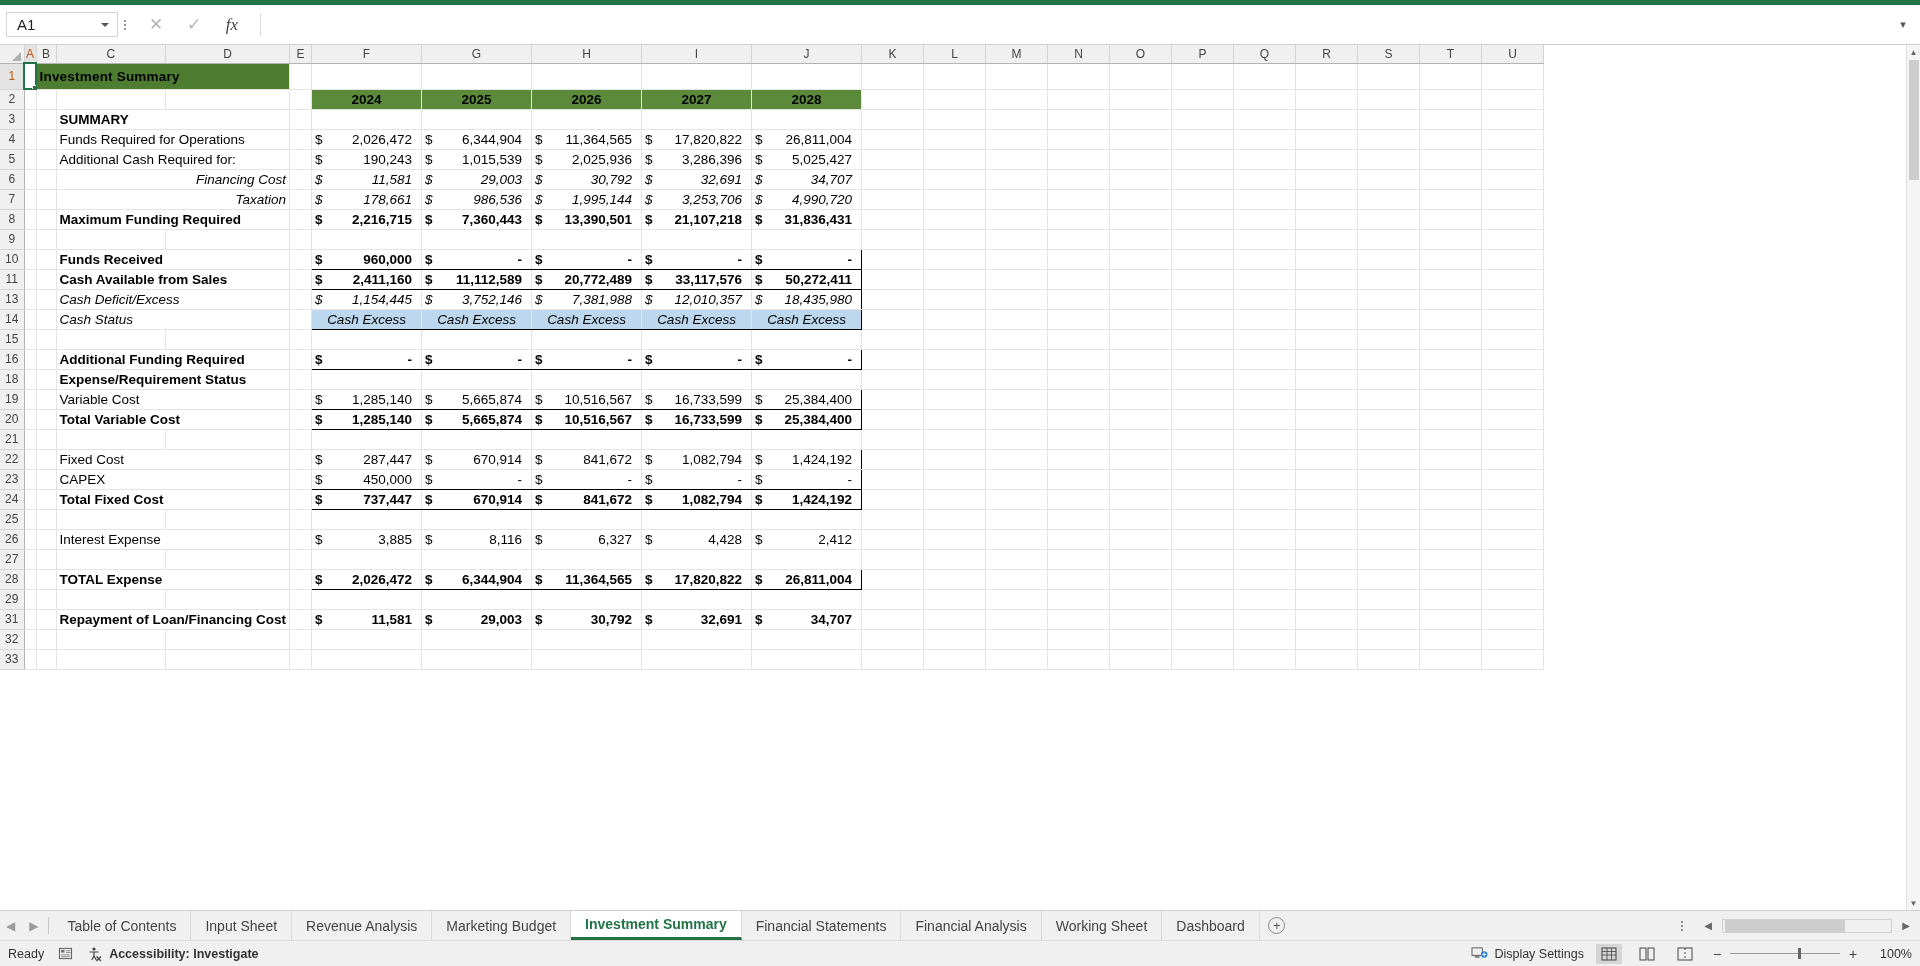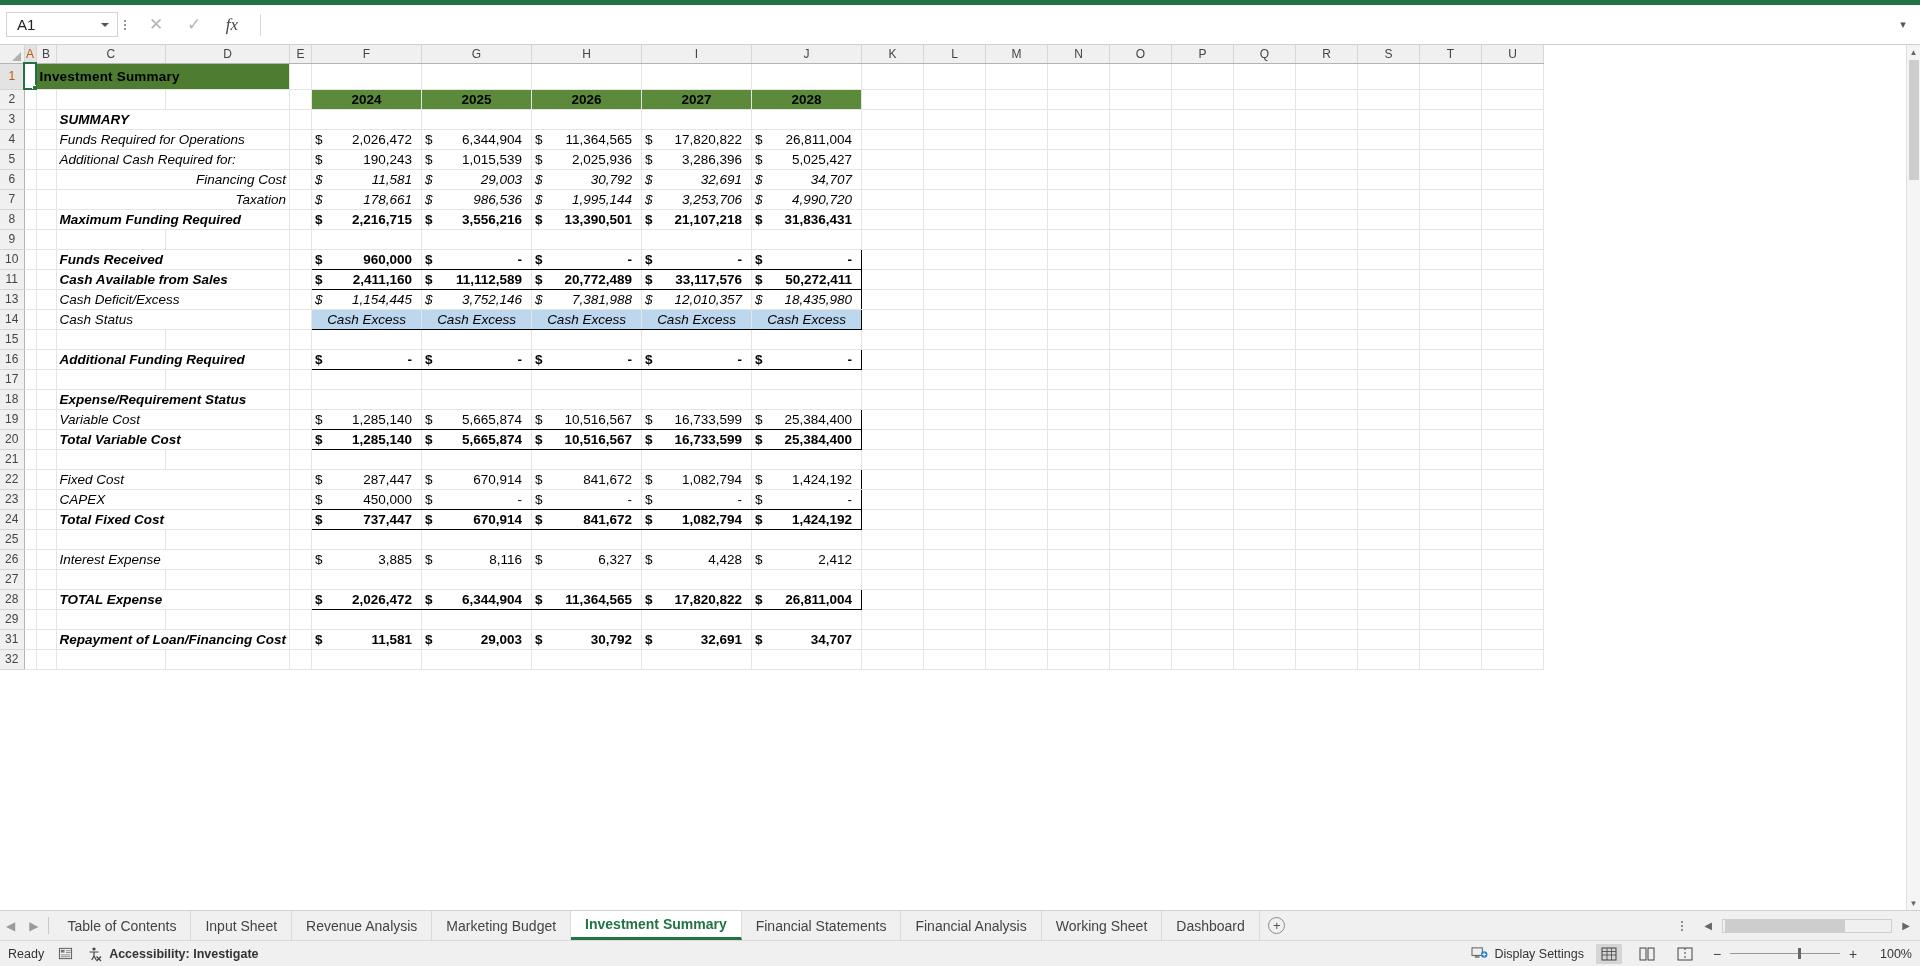--- a/index.html
+++ b/index.html
@@ -107,21 +107,21 @@
   .yearcell {
     background: #5b8b3a; color: #fff; font-weight: bold; font-size: 13.5px;
     text-align: center; border: none;
   }
 
   
   .b { font-weight: bold; }
   .ital { font-style: italic; color: #808080; }
   .rt { text-align: right; }
   .ct { text-align: center; }
-  .indent1 { padding-left: 14px; font-style: italic; }
+  .indent1 { padding-left: 14px; }
 
   
   .bt { border-top: 1.5px solid #000 !important; }
   .bb { border-bottom: 1.5px solid #000 !important; }
   .bl { border-left: 1.5px solid #000 !important; }
   .br { border-right: 1.5px solid #000 !important; }
   .thinline-top { border-top: 1px solid #000 !important; }
   .blue-bg { background: #bdd7ee; }
 
   
@@ -466,21 +466,21 @@
                 <td class="cell" style="width:12px"></td>
                 <td class="cell" style="width:20px"></td>
                 <td class="cell b indent1 thinline-top" colspan="2">Maximum Funding Required</td>
                 <td class="cell" style="width:22px"></td>
                 <td class="cell b thinline-top" style="width:110px">
                   <span style="float:left">$</span>
                   <span style="display:block;text-align:right;padding-right:6px">2,216,715</span>
                 </td>
                 <td class="cell b thinline-top" style="width:110px">
                   <span style="float:left">$</span>
-                  <span style="display:block;text-align:right;padding-right:6px">3,556,216</span>
+                  <span style="display:block;text-align:right;padding-right:6px">7,360,443</span>
                 </td>
                 <td class="cell b thinline-top" style="width:110px">
                   <span style="float:left">$</span>
                   <span style="display:block;text-align:right;padding-right:6px">13,390,501</span>
                 </td>
                 <td class="cell b thinline-top" style="width:110px">
                   <span style="float:left">$</span>
                   <span style="display:block;text-align:right;padding-right:6px">21,107,218</span>
                 </td>
                 <td class="cell b thinline-top" style="width:110px">
@@ -726,21 +726,120 @@
                 <td class="cell" style="width:62px"></td>
                 <td class="cell" style="width:62px"></td>
                 <td class="cell" style="width:62px"></td>
                 <td class="cell" style="width:62px"></td>
                 <td class="cell" style="width:62px"></td>
                 <td class="cell" style="width:62px"></td>
                 <td class="cell" style="width:62px"></td>
                 <td class="cell" style="width:62px"></td>
               </tr>
               <tr style="height:19.8px">
-                <td class="rowhead">17</td>
+                <td class="rowhead">18</td>
+                <td class="cell" style="width:12px"></td>
+                <td class="cell" style="width:20px"></td>
+                <td class="cell b indent1" colspan="2">Expense/Requirement Status</td>
+                <td class="cell" style="width:22px"></td>
+                <td class="cell" style="width:110px"></td>
+                <td class="cell" style="width:110px"></td>
+                <td class="cell" style="width:110px"></td>
+                <td class="cell" style="width:110px"></td>
+                <td class="cell" style="width:110px"></td>
+                <td class="cell" style="width:62px"></td>
+                <td class="cell" style="width:62px"></td>
+                <td class="cell" style="width:62px"></td>
+                <td class="cell" style="width:62px"></td>
+                <td class="cell" style="width:62px"></td>
+                <td class="cell" style="width:62px"></td>
+                <td class="cell" style="width:62px"></td>
+                <td class="cell" style="width:62px"></td>
+                <td class="cell" style="width:62px"></td>
+                <td class="cell" style="width:62px"></td>
+                <td class="cell" style="width:62px"></td>
+              </tr>
+              <tr style="height:19.8px">
+                <td class="rowhead">19</td>
+                <td class="cell" style="width:12px"></td>
+                <td class="cell" style="width:20px"></td>
+                <td class="cell indent1" colspan="2">Variable Cost</td>
+                <td class="cell" style="width:22px"></td>
+                <td class="cell  bl bt bb" style="width:110px">
+                  <span style="float:left">$</span>
+                  <span style="display:block;text-align:right;padding-right:6px">1,285,140</span>
+                </td>
+                <td class="cell  bt bb" style="width:110px">
+                  <span style="float:left">$</span>
+                  <span style="display:block;text-align:right;padding-right:6px">5,665,874</span>
+                </td>
+                <td class="cell  bt bb" style="width:110px">
+                  <span style="float:left">$</span>
+                  <span style="display:block;text-align:right;padding-right:6px">10,516,567</span>
+                </td>
+                <td class="cell  bt bb" style="width:110px">
+                  <span style="float:left">$</span>
+                  <span style="display:block;text-align:right;padding-right:6px">16,733,599</span>
+                </td>
+                <td class="cell  br bt bb" style="width:110px">
+                  <span style="float:left">$</span>
+                  <span style="display:block;text-align:right;padding-right:6px">25,384,400</span>
+                </td>
+                <td class="cell" style="width:62px"></td>
+                <td class="cell" style="width:62px"></td>
+                <td class="cell" style="width:62px"></td>
+                <td class="cell" style="width:62px"></td>
+                <td class="cell" style="width:62px"></td>
+                <td class="cell" style="width:62px"></td>
+                <td class="cell" style="width:62px"></td>
+                <td class="cell" style="width:62px"></td>
+                <td class="cell" style="width:62px"></td>
+                <td class="cell" style="width:62px"></td>
+                <td class="cell" style="width:62px"></td>
+              </tr>
+              <tr style="height:19.8px">
+                <td class="rowhead">20</td>
+                <td class="cell" style="width:12px"></td>
+                <td class="cell" style="width:20px"></td>
+                <td class="cell b indent1" colspan="2">Total Variable Cost</td>
+                <td class="cell" style="width:22px"></td>
+                <td class="cell b bl bb" style="width:110px">
+                  <span style="float:left">$</span>
+                  <span style="display:block;text-align:right;padding-right:6px">1,285,140</span>
+                </td>
+                <td class="cell b bb" style="width:110px">
+                  <span style="float:left">$</span>
+                  <span style="display:block;text-align:right;padding-right:6px">5,665,874</span>
+                </td>
+                <td class="cell b bb" style="width:110px">
+                  <span style="float:left">$</span>
+                  <span style="display:block;text-align:right;padding-right:6px">10,516,567</span>
+                </td>
+                <td class="cell b bb" style="width:110px">
+                  <span style="float:left">$</span>
+                  <span style="display:block;text-align:right;padding-right:6px">16,733,599</span>
+                </td>
+                <td class="cell b br bb" style="width:110px">
+                  <span style="float:left">$</span>
+                  <span style="display:block;text-align:right;padding-right:6px">25,384,400</span>
+                </td>
+                <td class="cell" style="width:62px"></td>
+                <td class="cell" style="width:62px"></td>
+                <td class="cell" style="width:62px"></td>
+                <td class="cell" style="width:62px"></td>
+                <td class="cell" style="width:62px"></td>
+                <td class="cell" style="width:62px"></td>
+                <td class="cell" style="width:62px"></td>
+                <td class="cell" style="width:62px"></td>
+                <td class="cell" style="width:62px"></td>
+                <td class="cell" style="width:62px"></td>
+                <td class="cell" style="width:62px"></td>
+              </tr>
+              <tr style="height:19.8px">
+                <td class="rowhead">21</td>
                 <td class="cell" style="width:12px"></td>
                 <td class="cell" style="width:20px"></td>
                 <td class="cell" style="width:108px"></td>
                 <td class="cell" style="width:122px"></td>
                 <td class="cell" style="width:22px"></td>
                 <td class="cell" style="width:110px"></td>
                 <td class="cell" style="width:110px"></td>
                 <td class="cell" style="width:110px"></td>
                 <td class="cell" style="width:110px"></td>
                 <td class="cell" style="width:110px"></td>
@@ -750,120 +849,135 @@
                 <td class="cell" style="width:62px"></td>
                 <td class="cell" style="width:62px"></td>
                 <td class="cell" style="width:62px"></td>
                 <td class="cell" style="width:62px"></td>
                 <td class="cell" style="width:62px"></td>
                 <td class="cell" style="width:62px"></td>
                 <td class="cell" style="width:62px"></td>
                 <td class="cell" style="width:62px"></td>
               </tr>
               <tr style="height:19.8px">
-                <td class="rowhead">18</td>
-                <td class="cell" style="width:12px"></td>
-                <td class="cell" style="width:20px"></td>
-                <td class="cell b indent1" colspan="2">Expense/Requirement Status</td>
-                <td class="cell" style="width:22px"></td>
-                <td class="cell" style="width:110px"></td>
-                <td class="cell" style="width:110px"></td>
-                <td class="cell" style="width:110px"></td>
-                <td class="cell" style="width:110px"></td>
-                <td class="cell" style="width:110px"></td>
-                <td class="cell" style="width:62px"></td>
-                <td class="cell" style="width:62px"></td>
-                <td class="cell" style="width:62px"></td>
-                <td class="cell" style="width:62px"></td>
-                <td class="cell" style="width:62px"></td>
-                <td class="cell" style="width:62px"></td>
-                <td class="cell" style="width:62px"></td>
-                <td class="cell" style="width:62px"></td>
-                <td class="cell" style="width:62px"></td>
-                <td class="cell" style="width:62px"></td>
-                <td class="cell" style="width:62px"></td>
-              </tr>
-              <tr style="height:19.8px">
-                <td class="rowhead">19</td>
-                <td class="cell" style="width:12px"></td>
-                <td class="cell" style="width:20px"></td>
-                <td class="cell indent1" colspan="2">Variable Cost</td>
-                <td class="cell" style="width:22px"></td>
-                <td class="cell  bl bt bb" style="width:110px">
-                  <span style="float:left">$</span>
-                  <span style="display:block;text-align:right;padding-right:6px">1,285,140</span>
-                </td>
-                <td class="cell  bt bb" style="width:110px">
-                  <span style="float:left">$</span>
-                  <span style="display:block;text-align:right;padding-right:6px">5,665,874</span>
-                </td>
-                <td class="cell  bt bb" style="width:110px">
-                  <span style="float:left">$</span>
-                  <span style="display:block;text-align:right;padding-right:6px">10,516,567</span>
-                </td>
-                <td class="cell  bt bb" style="width:110px">
-                  <span style="float:left">$</span>
-                  <span style="display:block;text-align:right;padding-right:6px">16,733,599</span>
-                </td>
-                <td class="cell  br bt bb" style="width:110px">
-                  <span style="float:left">$</span>
-                  <span style="display:block;text-align:right;padding-right:6px">25,384,400</span>
-                </td>
-                <td class="cell" style="width:62px"></td>
-                <td class="cell" style="width:62px"></td>
-                <td class="cell" style="width:62px"></td>
-                <td class="cell" style="width:62px"></td>
-                <td class="cell" style="width:62px"></td>
-                <td class="cell" style="width:62px"></td>
-                <td class="cell" style="width:62px"></td>
-                <td class="cell" style="width:62px"></td>
-                <td class="cell" style="width:62px"></td>
-                <td class="cell" style="width:62px"></td>
-                <td class="cell" style="width:62px"></td>
-              </tr>
-              <tr style="height:19.8px">
-                <td class="rowhead">20</td>
-                <td class="cell" style="width:12px"></td>
-                <td class="cell" style="width:20px"></td>
-                <td class="cell b indent1" colspan="2">Total Variable Cost</td>
+                <td class="rowhead">22</td>
+                <td class="cell" style="width:12px"></td>
+                <td class="cell" style="width:20px"></td>
+                <td class="cell indent1" colspan="2">Fixed Cost</td>
+                <td class="cell" style="width:22px"></td>
+                <td class="cell  bl bt" style="width:110px">
+                  <span style="float:left">$</span>
+                  <span style="display:block;text-align:right;padding-right:6px">287,447</span>
+                </td>
+                <td class="cell  bt" style="width:110px">
+                  <span style="float:left">$</span>
+                  <span style="display:block;text-align:right;padding-right:6px">670,914</span>
+                </td>
+                <td class="cell  bt" style="width:110px">
+                  <span style="float:left">$</span>
+                  <span style="display:block;text-align:right;padding-right:6px">841,672</span>
+                </td>
+                <td class="cell  bt" style="width:110px">
+                  <span style="float:left">$</span>
+                  <span style="display:block;text-align:right;padding-right:6px">1,082,794</span>
+                </td>
+                <td class="cell  br bt" style="width:110px">
+                  <span style="float:left">$</span>
+                  <span style="display:block;text-align:right;padding-right:6px">1,424,192</span>
+                </td>
+                <td class="cell" style="width:62px"></td>
+                <td class="cell" style="width:62px"></td>
+                <td class="cell" style="width:62px"></td>
+                <td class="cell" style="width:62px"></td>
+                <td class="cell" style="width:62px"></td>
+                <td class="cell" style="width:62px"></td>
+                <td class="cell" style="width:62px"></td>
+                <td class="cell" style="width:62px"></td>
+                <td class="cell" style="width:62px"></td>
+                <td class="cell" style="width:62px"></td>
+                <td class="cell" style="width:62px"></td>
+              </tr>
+              <tr style="height:19.8px">
+                <td class="rowhead">23</td>
+                <td class="cell" style="width:12px"></td>
+                <td class="cell" style="width:20px"></td>
+                <td class="cell indent1" colspan="2">CAPEX</td>
+                <td class="cell" style="width:22px"></td>
+                <td class="cell  bl bb" style="width:110px">
+                  <span style="float:left">$</span>
+                  <span style="display:block;text-align:right;padding-right:6px">450,000</span>
+                </td>
+                <td class="cell  bb" style="width:110px">
+                  <span style="float:left">$</span>
+                  <span style="display:block;text-align:right;padding-right:6px">-</span>
+                </td>
+                <td class="cell  bb" style="width:110px">
+                  <span style="float:left">$</span>
+                  <span style="display:block;text-align:right;padding-right:6px">-</span>
+                </td>
+                <td class="cell  bb" style="width:110px">
+                  <span style="float:left">$</span>
+                  <span style="display:block;text-align:right;padding-right:6px">-</span>
+                </td>
+                <td class="cell  br bb" style="width:110px">
+                  <span style="float:left">$</span>
+                  <span style="display:block;text-align:right;padding-right:6px">-</span>
+                </td>
+                <td class="cell" style="width:62px"></td>
+                <td class="cell" style="width:62px"></td>
+                <td class="cell" style="width:62px"></td>
+                <td class="cell" style="width:62px"></td>
+                <td class="cell" style="width:62px"></td>
+                <td class="cell" style="width:62px"></td>
+                <td class="cell" style="width:62px"></td>
+                <td class="cell" style="width:62px"></td>
+                <td class="cell" style="width:62px"></td>
+                <td class="cell" style="width:62px"></td>
+                <td class="cell" style="width:62px"></td>
+              </tr>
+              <tr style="height:19.8px">
+                <td class="rowhead">24</td>
+                <td class="cell" style="width:12px"></td>
+                <td class="cell" style="width:20px"></td>
+                <td class="cell b indent1" colspan="2">Total Fixed Cost</td>
                 <td class="cell" style="width:22px"></td>
                 <td class="cell b bl bb" style="width:110px">
                   <span style="float:left">$</span>
-                  <span style="display:block;text-align:right;padding-right:6px">1,285,140</span>
+                  <span style="display:block;text-align:right;padding-right:6px">737,447</span>
                 </td>
                 <td class="cell b bb" style="width:110px">
                   <span style="float:left">$</span>
-                  <span style="display:block;text-align:right;padding-right:6px">5,665,874</span>
+                  <span style="display:block;text-align:right;padding-right:6px">670,914</span>
                 </td>
                 <td class="cell b bb" style="width:110px">
                   <span style="float:left">$</span>
-                  <span style="display:block;text-align:right;padding-right:6px">10,516,567</span>
+                  <span style="display:block;text-align:right;padding-right:6px">841,672</span>
                 </td>
                 <td class="cell b bb" style="width:110px">
                   <span style="float:left">$</span>
-                  <span style="display:block;text-align:right;padding-right:6px">16,733,599</span>
+                  <span style="display:block;text-align:right;padding-right:6px">1,082,794</span>
                 </td>
                 <td class="cell b br bb" style="width:110px">
                   <span style="float:left">$</span>
-                  <span style="display:block;text-align:right;padding-right:6px">25,384,400</span>
-                </td>
-                <td class="cell" style="width:62px"></td>
-                <td class="cell" style="width:62px"></td>
-                <td class="cell" style="width:62px"></td>
-                <td class="cell" style="width:62px"></td>
-                <td class="cell" style="width:62px"></td>
-                <td class="cell" style="width:62px"></td>
-                <td class="cell" style="width:62px"></td>
-                <td class="cell" style="width:62px"></td>
-                <td class="cell" style="width:62px"></td>
-                <td class="cell" style="width:62px"></td>
-                <td class="cell" style="width:62px"></td>
-              </tr>
-              <tr style="height:19.8px">
-                <td class="rowhead">21</td>
+                  <span style="display:block;text-align:right;padding-right:6px">1,424,192</span>
+                </td>
+                <td class="cell" style="width:62px"></td>
+                <td class="cell" style="width:62px"></td>
+                <td class="cell" style="width:62px"></td>
+                <td class="cell" style="width:62px"></td>
+                <td class="cell" style="width:62px"></td>
+                <td class="cell" style="width:62px"></td>
+                <td class="cell" style="width:62px"></td>
+                <td class="cell" style="width:62px"></td>
+                <td class="cell" style="width:62px"></td>
+                <td class="cell" style="width:62px"></td>
+                <td class="cell" style="width:62px"></td>
+              </tr>
+              <tr style="height:19.8px">
+                <td class="rowhead">25</td>
                 <td class="cell" style="width:12px"></td>
                 <td class="cell" style="width:20px"></td>
                 <td class="cell" style="width:108px"></td>
                 <td class="cell" style="width:122px"></td>
                 <td class="cell" style="width:22px"></td>
                 <td class="cell" style="width:110px"></td>
                 <td class="cell" style="width:110px"></td>
                 <td class="cell" style="width:110px"></td>
                 <td class="cell" style="width:110px"></td>
                 <td class="cell" style="width:110px"></td>
@@ -873,135 +987,59 @@
                 <td class="cell" style="width:62px"></td>
                 <td class="cell" style="width:62px"></td>
                 <td class="cell" style="width:62px"></td>
                 <td class="cell" style="width:62px"></td>
                 <td class="cell" style="width:62px"></td>
                 <td class="cell" style="width:62px"></td>
                 <td class="cell" style="width:62px"></td>
                 <td class="cell" style="width:62px"></td>
               </tr>
               <tr style="height:19.8px">
-                <td class="rowhead">22</td>
-                <td class="cell" style="width:12px"></td>
-                <td class="cell" style="width:20px"></td>
-                <td class="cell indent1" colspan="2">Fixed Cost</td>
-                <td class="cell" style="width:22px"></td>
-                <td class="cell  bl bt" style="width:110px">
-                  <span style="float:left">$</span>
-                  <span style="display:block;text-align:right;padding-right:6px">287,447</span>
-                </td>
-                <td class="cell  bt" style="width:110px">
-                  <span style="float:left">$</span>
-                  <span style="display:block;text-align:right;padding-right:6px">670,914</span>
-                </td>
-                <td class="cell  bt" style="width:110px">
-                  <span style="float:left">$</span>
-                  <span style="display:block;text-align:right;padding-right:6px">841,672</span>
-                </td>
-                <td class="cell  bt" style="width:110px">
-                  <span style="float:left">$</span>
-                  <span style="display:block;text-align:right;padding-right:6px">1,082,794</span>
-                </td>
-                <td class="cell  br bt" style="width:110px">
-                  <span style="float:left">$</span>
-                  <span style="display:block;text-align:right;padding-right:6px">1,424,192</span>
-                </td>
-                <td class="cell" style="width:62px"></td>
-                <td class="cell" style="width:62px"></td>
-                <td class="cell" style="width:62px"></td>
-                <td class="cell" style="width:62px"></td>
-                <td class="cell" style="width:62px"></td>
-                <td class="cell" style="width:62px"></td>
-                <td class="cell" style="width:62px"></td>
-                <td class="cell" style="width:62px"></td>
-                <td class="cell" style="width:62px"></td>
-                <td class="cell" style="width:62px"></td>
-                <td class="cell" style="width:62px"></td>
-              </tr>
-              <tr style="height:19.8px">
-                <td class="rowhead">23</td>
-                <td class="cell" style="width:12px"></td>
-                <td class="cell" style="width:20px"></td>
-                <td class="cell indent1" colspan="2">CAPEX</td>
-                <td class="cell" style="width:22px"></td>
-                <td class="cell  bl bb" style="width:110px">
-                  <span style="float:left">$</span>
-                  <span style="display:block;text-align:right;padding-right:6px">450,000</span>
-                </td>
-                <td class="cell  bb" style="width:110px">
-                  <span style="float:left">$</span>
-                  <span style="display:block;text-align:right;padding-right:6px">-</span>
-                </td>
-                <td class="cell  bb" style="width:110px">
-                  <span style="float:left">$</span>
-                  <span style="display:block;text-align:right;padding-right:6px">-</span>
-                </td>
-                <td class="cell  bb" style="width:110px">
-                  <span style="float:left">$</span>
-                  <span style="display:block;text-align:right;padding-right:6px">-</span>
-                </td>
-                <td class="cell  br bb" style="width:110px">
-                  <span style="float:left">$</span>
-                  <span style="display:block;text-align:right;padding-right:6px">-</span>
-                </td>
-                <td class="cell" style="width:62px"></td>
-                <td class="cell" style="width:62px"></td>
-                <td class="cell" style="width:62px"></td>
-                <td class="cell" style="width:62px"></td>
-                <td class="cell" style="width:62px"></td>
-                <td class="cell" style="width:62px"></td>
-                <td class="cell" style="width:62px"></td>
-                <td class="cell" style="width:62px"></td>
-                <td class="cell" style="width:62px"></td>
-                <td class="cell" style="width:62px"></td>
-                <td class="cell" style="width:62px"></td>
-              </tr>
-              <tr style="height:19.8px">
-                <td class="rowhead">24</td>
-                <td class="cell" style="width:12px"></td>
-                <td class="cell" style="width:20px"></td>
-                <td class="cell b indent1" colspan="2">Total Fixed Cost</td>
-                <td class="cell" style="width:22px"></td>
-                <td class="cell b bl bb" style="width:110px">
-                  <span style="float:left">$</span>
-                  <span style="display:block;text-align:right;padding-right:6px">737,447</span>
-                </td>
-                <td class="cell b bb" style="width:110px">
-                  <span style="float:left">$</span>
-                  <span style="display:block;text-align:right;padding-right:6px">670,914</span>
-                </td>
-                <td class="cell b bb" style="width:110px">
-                  <span style="float:left">$</span>
-                  <span style="display:block;text-align:right;padding-right:6px">841,672</span>
-                </td>
-                <td class="cell b bb" style="width:110px">
-                  <span style="float:left">$</span>
-                  <span style="display:block;text-align:right;padding-right:6px">1,082,794</span>
-                </td>
-                <td class="cell b br bb" style="width:110px">
-                  <span style="float:left">$</span>
-                  <span style="display:block;text-align:right;padding-right:6px">1,424,192</span>
-                </td>
-                <td class="cell" style="width:62px"></td>
-                <td class="cell" style="width:62px"></td>
-                <td class="cell" style="width:62px"></td>
-                <td class="cell" style="width:62px"></td>
-                <td class="cell" style="width:62px"></td>
-                <td class="cell" style="width:62px"></td>
-                <td class="cell" style="width:62px"></td>
-                <td class="cell" style="width:62px"></td>
-                <td class="cell" style="width:62px"></td>
-                <td class="cell" style="width:62px"></td>
-                <td class="cell" style="width:62px"></td>
-              </tr>
-              <tr style="height:19.8px">
-                <td class="rowhead">25</td>
+                <td class="rowhead">26</td>
+                <td class="cell" style="width:12px"></td>
+                <td class="cell" style="width:20px"></td>
+                <td class="cell indent1" colspan="2">Interest Expense</td>
+                <td class="cell" style="width:22px"></td>
+                <td class="cell  " style="width:110px">
+                  <span style="float:left">$</span>
+                  <span style="display:block;text-align:right;padding-right:6px">3,885</span>
+                </td>
+                <td class="cell  " style="width:110px">
+                  <span style="float:left">$</span>
+                  <span style="display:block;text-align:right;padding-right:6px">8,116</span>
+                </td>
+                <td class="cell  " style="width:110px">
+                  <span style="float:left">$</span>
+                  <span style="display:block;text-align:right;padding-right:6px">6,327</span>
+                </td>
+                <td class="cell  " style="width:110px">
+                  <span style="float:left">$</span>
+                  <span style="display:block;text-align:right;padding-right:6px">4,428</span>
+                </td>
+                <td class="cell  " style="width:110px">
+                  <span style="float:left">$</span>
+                  <span style="display:block;text-align:right;padding-right:6px">2,412</span>
+                </td>
+                <td class="cell" style="width:62px"></td>
+                <td class="cell" style="width:62px"></td>
+                <td class="cell" style="width:62px"></td>
+                <td class="cell" style="width:62px"></td>
+                <td class="cell" style="width:62px"></td>
+                <td class="cell" style="width:62px"></td>
+                <td class="cell" style="width:62px"></td>
+                <td class="cell" style="width:62px"></td>
+                <td class="cell" style="width:62px"></td>
+                <td class="cell" style="width:62px"></td>
+                <td class="cell" style="width:62px"></td>
+              </tr>
+              <tr style="height:19.8px">
+                <td class="rowhead">27</td>
                 <td class="cell" style="width:12px"></td>
                 <td class="cell" style="width:20px"></td>
                 <td class="cell" style="width:108px"></td>
                 <td class="cell" style="width:122px"></td>
                 <td class="cell" style="width:22px"></td>
                 <td class="cell" style="width:110px"></td>
                 <td class="cell" style="width:110px"></td>
                 <td class="cell" style="width:110px"></td>
                 <td class="cell" style="width:110px"></td>
                 <td class="cell" style="width:110px"></td>
@@ -1011,59 +1049,59 @@
                 <td class="cell" style="width:62px"></td>
                 <td class="cell" style="width:62px"></td>
                 <td class="cell" style="width:62px"></td>
                 <td class="cell" style="width:62px"></td>
                 <td class="cell" style="width:62px"></td>
                 <td class="cell" style="width:62px"></td>
                 <td class="cell" style="width:62px"></td>
                 <td class="cell" style="width:62px"></td>
               </tr>
               <tr style="height:19.8px">
-                <td class="rowhead">26</td>
-                <td class="cell" style="width:12px"></td>
-                <td class="cell" style="width:20px"></td>
-                <td class="cell indent1" colspan="2">Interest Expense</td>
-                <td class="cell" style="width:22px"></td>
-                <td class="cell  " style="width:110px">
-                  <span style="float:left">$</span>
-                  <span style="display:block;text-align:right;padding-right:6px">3,885</span>
-                </td>
-                <td class="cell  " style="width:110px">
-                  <span style="float:left">$</span>
-                  <span style="display:block;text-align:right;padding-right:6px">8,116</span>
-                </td>
-                <td class="cell  " style="width:110px">
-                  <span style="float:left">$</span>
-                  <span style="display:block;text-align:right;padding-right:6px">6,327</span>
-                </td>
-                <td class="cell  " style="width:110px">
-                  <span style="float:left">$</span>
-                  <span style="display:block;text-align:right;padding-right:6px">4,428</span>
-                </td>
-                <td class="cell  " style="width:110px">
-                  <span style="float:left">$</span>
-                  <span style="display:block;text-align:right;padding-right:6px">2,412</span>
-                </td>
-                <td class="cell" style="width:62px"></td>
-                <td class="cell" style="width:62px"></td>
-                <td class="cell" style="width:62px"></td>
-                <td class="cell" style="width:62px"></td>
-                <td class="cell" style="width:62px"></td>
-                <td class="cell" style="width:62px"></td>
-                <td class="cell" style="width:62px"></td>
-                <td class="cell" style="width:62px"></td>
-                <td class="cell" style="width:62px"></td>
-                <td class="cell" style="width:62px"></td>
-                <td class="cell" style="width:62px"></td>
-              </tr>
-              <tr style="height:19.8px">
-                <td class="rowhead">27</td>
+                <td class="rowhead">28</td>
+                <td class="cell" style="width:12px"></td>
+                <td class="cell" style="width:20px"></td>
+                <td class="cell b indent1" colspan="2">TOTAL Expense</td>
+                <td class="cell" style="width:22px"></td>
+                <td class="cell b bl bt bb" style="width:110px">
+                  <span style="float:left">$</span>
+                  <span style="display:block;text-align:right;padding-right:6px">2,026,472</span>
+                </td>
+                <td class="cell b bt bb" style="width:110px">
+                  <span style="float:left">$</span>
+                  <span style="display:block;text-align:right;padding-right:6px">6,344,904</span>
+                </td>
+                <td class="cell b bt bb" style="width:110px">
+                  <span style="float:left">$</span>
+                  <span style="display:block;text-align:right;padding-right:6px">11,364,565</span>
+                </td>
+                <td class="cell b bt bb" style="width:110px">
+                  <span style="float:left">$</span>
+                  <span style="display:block;text-align:right;padding-right:6px">17,820,822</span>
+                </td>
+                <td class="cell b br bt bb" style="width:110px">
+                  <span style="float:left">$</span>
+                  <span style="display:block;text-align:right;padding-right:6px">26,811,004</span>
+                </td>
+                <td class="cell" style="width:62px"></td>
+                <td class="cell" style="width:62px"></td>
+                <td class="cell" style="width:62px"></td>
+                <td class="cell" style="width:62px"></td>
+                <td class="cell" style="width:62px"></td>
+                <td class="cell" style="width:62px"></td>
+                <td class="cell" style="width:62px"></td>
+                <td class="cell" style="width:62px"></td>
+                <td class="cell" style="width:62px"></td>
+                <td class="cell" style="width:62px"></td>
+                <td class="cell" style="width:62px"></td>
+              </tr>
+              <tr style="height:19.8px">
+                <td class="rowhead">29</td>
                 <td class="cell" style="width:12px"></td>
                 <td class="cell" style="width:20px"></td>
                 <td class="cell" style="width:108px"></td>
                 <td class="cell" style="width:122px"></td>
                 <td class="cell" style="width:22px"></td>
                 <td class="cell" style="width:110px"></td>
                 <td class="cell" style="width:110px"></td>
                 <td class="cell" style="width:110px"></td>
                 <td class="cell" style="width:110px"></td>
                 <td class="cell" style="width:110px"></td>
@@ -1073,59 +1111,59 @@
                 <td class="cell" style="width:62px"></td>
                 <td class="cell" style="width:62px"></td>
                 <td class="cell" style="width:62px"></td>
                 <td class="cell" style="width:62px"></td>
                 <td class="cell" style="width:62px"></td>
                 <td class="cell" style="width:62px"></td>
                 <td class="cell" style="width:62px"></td>
                 <td class="cell" style="width:62px"></td>
               </tr>
               <tr style="height:19.8px">
-                <td class="rowhead">28</td>
-                <td class="cell" style="width:12px"></td>
-                <td class="cell" style="width:20px"></td>
-                <td class="cell b indent1" colspan="2">TOTAL Expense</td>
-                <td class="cell" style="width:22px"></td>
-                <td class="cell b bl bt bb" style="width:110px">
-                  <span style="float:left">$</span>
-                  <span style="display:block;text-align:right;padding-right:6px">2,026,472</span>
-                </td>
-                <td class="cell b bt bb" style="width:110px">
-                  <span style="float:left">$</span>
-                  <span style="display:block;text-align:right;padding-right:6px">6,344,904</span>
-                </td>
-                <td class="cell b bt bb" style="width:110px">
-                  <span style="float:left">$</span>
-                  <span style="display:block;text-align:right;padding-right:6px">11,364,565</span>
-                </td>
-                <td class="cell b bt bb" style="width:110px">
-                  <span style="float:left">$</span>
-                  <span style="display:block;text-align:right;padding-right:6px">17,820,822</span>
-                </td>
-                <td class="cell b br bt bb" style="width:110px">
-                  <span style="float:left">$</span>
-                  <span style="display:block;text-align:right;padding-right:6px">26,811,004</span>
-                </td>
-                <td class="cell" style="width:62px"></td>
-                <td class="cell" style="width:62px"></td>
-                <td class="cell" style="width:62px"></td>
-                <td class="cell" style="width:62px"></td>
-                <td class="cell" style="width:62px"></td>
-                <td class="cell" style="width:62px"></td>
-                <td class="cell" style="width:62px"></td>
-                <td class="cell" style="width:62px"></td>
-                <td class="cell" style="width:62px"></td>
-                <td class="cell" style="width:62px"></td>
-                <td class="cell" style="width:62px"></td>
-              </tr>
-              <tr style="height:19.8px">
-                <td class="rowhead">29</td>
+                <td class="rowhead">31</td>
+                <td class="cell" style="width:12px"></td>
+                <td class="cell" style="width:20px"></td>
+                <td class="cell b indent1" colspan="2">Repayment of Loan/Financing Cost</td>
+                <td class="cell" style="width:22px"></td>
+                <td class="cell b " style="width:110px">
+                  <span style="float:left">$</span>
+                  <span style="display:block;text-align:right;padding-right:6px">11,581</span>
+                </td>
+                <td class="cell b " style="width:110px">
+                  <span style="float:left">$</span>
+                  <span style="display:block;text-align:right;padding-right:6px">29,003</span>
+                </td>
+                <td class="cell b " style="width:110px">
+                  <span style="float:left">$</span>
+                  <span style="display:block;text-align:right;padding-right:6px">30,792</span>
+                </td>
+                <td class="cell b " style="width:110px">
+                  <span style="float:left">$</span>
+                  <span style="display:block;text-align:right;padding-right:6px">32,691</span>
+                </td>
+                <td class="cell b " style="width:110px">
+                  <span style="float:left">$</span>
+                  <span style="display:block;text-align:right;padding-right:6px">34,707</span>
+                </td>
+                <td class="cell" style="width:62px"></td>
+                <td class="cell" style="width:62px"></td>
+                <td class="cell" style="width:62px"></td>
+                <td class="cell" style="width:62px"></td>
+                <td class="cell" style="width:62px"></td>
+                <td class="cell" style="width:62px"></td>
+                <td class="cell" style="width:62px"></td>
+                <td class="cell" style="width:62px"></td>
+                <td class="cell" style="width:62px"></td>
+                <td class="cell" style="width:62px"></td>
+                <td class="cell" style="width:62px"></td>
+              </tr>
+              <tr style="height:19.8px">
+                <td class="rowhead">32</td>
                 <td class="cell" style="width:12px"></td>
                 <td class="cell" style="width:20px"></td>
                 <td class="cell" style="width:108px"></td>
                 <td class="cell" style="width:122px"></td>
                 <td class="cell" style="width:22px"></td>
                 <td class="cell" style="width:110px"></td>
                 <td class="cell" style="width:110px"></td>
                 <td class="cell" style="width:110px"></td>
                 <td class="cell" style="width:110px"></td>
                 <td class="cell" style="width:110px"></td>
@@ -1135,59 +1173,21 @@
                 <td class="cell" style="width:62px"></td>
                 <td class="cell" style="width:62px"></td>
                 <td class="cell" style="width:62px"></td>
                 <td class="cell" style="width:62px"></td>
                 <td class="cell" style="width:62px"></td>
                 <td class="cell" style="width:62px"></td>
                 <td class="cell" style="width:62px"></td>
                 <td class="cell" style="width:62px"></td>
               </tr>
               <tr style="height:19.8px">
-                <td class="rowhead">31</td>
-                <td class="cell" style="width:12px"></td>
-                <td class="cell" style="width:20px"></td>
-                <td class="cell b indent1" colspan="2">Repayment of Loan/Financing Cost</td>
-                <td class="cell" style="width:22px"></td>
-                <td class="cell b " style="width:110px">
-                  <span style="float:left">$</span>
-                  <span style="display:block;text-align:right;padding-right:6px">11,581</span>
-                </td>
-                <td class="cell b " style="width:110px">
-                  <span style="float:left">$</span>
-                  <span style="display:block;text-align:right;padding-right:6px">29,003</span>
-                </td>
-                <td class="cell b " style="width:110px">
-                  <span style="float:left">$</span>
-                  <span style="display:block;text-align:right;padding-right:6px">30,792</span>
-                </td>
-                <td class="cell b " style="width:110px">
-                  <span style="float:left">$</span>
-                  <span style="display:block;text-align:right;padding-right:6px">32,691</span>
-                </td>
-                <td class="cell b " style="width:110px">
-                  <span style="float:left">$</span>
-                  <span style="display:block;text-align:right;padding-right:6px">34,707</span>
-                </td>
-                <td class="cell" style="width:62px"></td>
-                <td class="cell" style="width:62px"></td>
-                <td class="cell" style="width:62px"></td>
-                <td class="cell" style="width:62px"></td>
-                <td class="cell" style="width:62px"></td>
-                <td class="cell" style="width:62px"></td>
-                <td class="cell" style="width:62px"></td>
-                <td class="cell" style="width:62px"></td>
-                <td class="cell" style="width:62px"></td>
-                <td class="cell" style="width:62px"></td>
-                <td class="cell" style="width:62px"></td>
-              </tr>
-              <tr style="height:19.8px">
-                <td class="rowhead">32</td>
+                <td class="rowhead">33</td>
                 <td class="cell" style="width:12px"></td>
                 <td class="cell" style="width:20px"></td>
                 <td class="cell" style="width:108px"></td>
                 <td class="cell" style="width:122px"></td>
                 <td class="cell" style="width:22px"></td>
                 <td class="cell" style="width:110px"></td>
                 <td class="cell" style="width:110px"></td>
                 <td class="cell" style="width:110px"></td>
                 <td class="cell" style="width:110px"></td>
                 <td class="cell" style="width:110px"></td>

